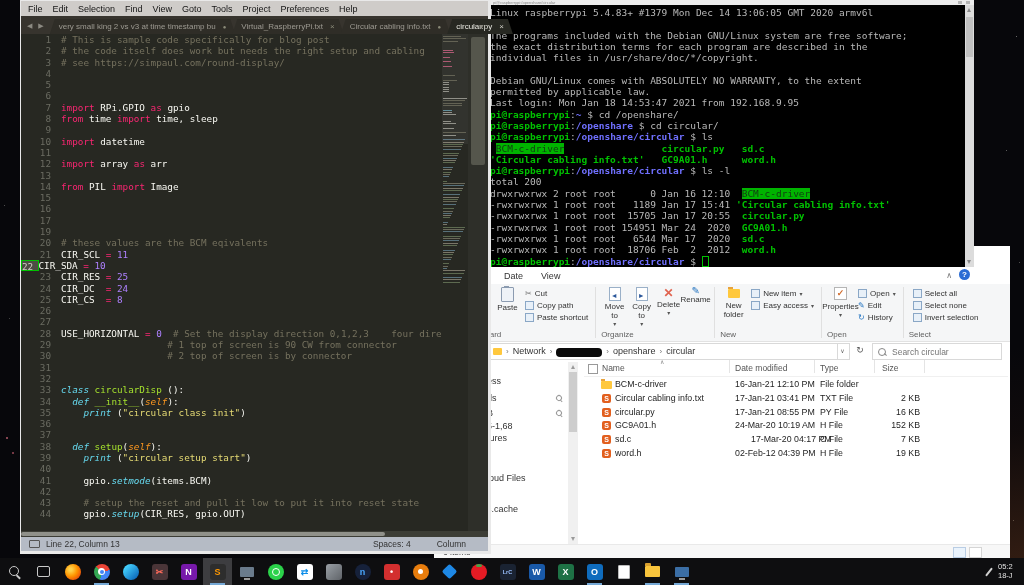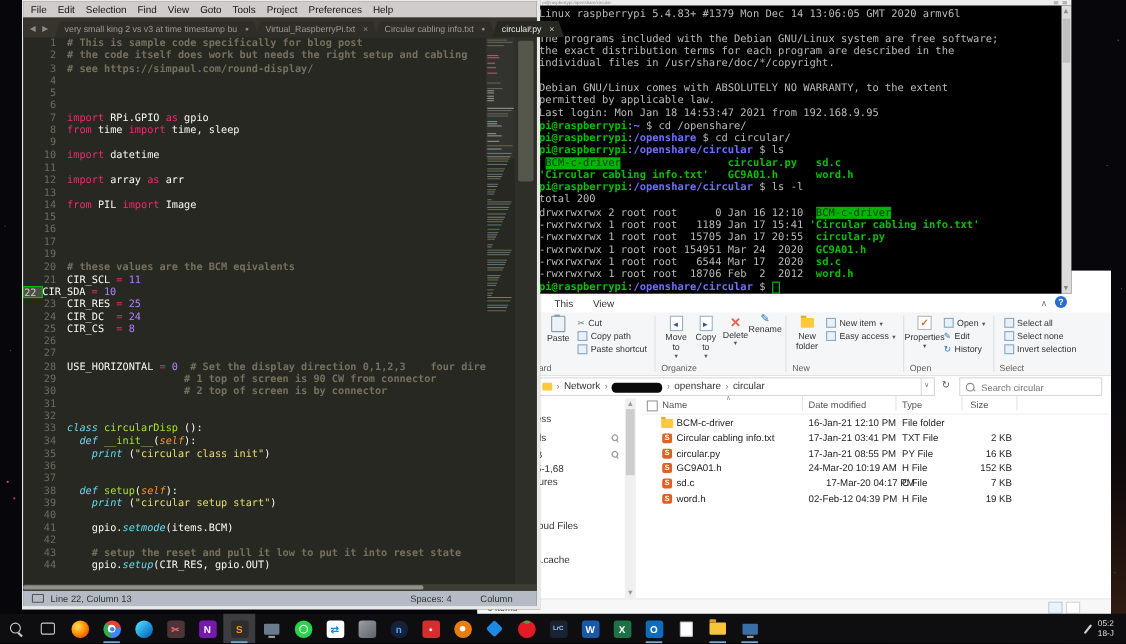--- a/index.html
+++ b/index.html
@@ -23,21 +23,21 @@
   .tab.active{background:#272822;color:#e9e9e2;}
   .tab .dot{margin-left:7px;font-size:6px;color:#8b8b79;}
   .tab .x{margin-left:7px;color:#8b8b79;}
   .tab.active .x{color:#cfcfc6;}
   #tab-overflow{position:absolute;right:3px;bottom:4px;color:#8c8a82;font-size:7px;}
   #code-area{position:relative;height:497px;overflow:hidden;}
   .cl{display:flex;height:11.3px;line-height:11.3px;font-family:"DejaVu Sans Mono",monospace;
       font-size:9.3px;white-space:pre;}
   .gut{width:30px;flex:none;text-align:right;padding-right:10px;color:#6b6c62;}
   .gut.cur{background:#4d4e44;color:#d0d0c6;}
-  .tk-com{color:#75715e;font-weight:bold;} .tk-kw{color:#f92672;} .tk-num{color:#ae81ff;}
+  .tk-com{color:#75715e;} .tk-kw{color:#f92672;} .tk-num{color:#ae81ff;}
   .tk-st{color:#e6db74;} .tk-ty{color:#66d9ef;font-style:italic;} .tk-kwd{color:#66d9ef;font-style:italic;}
   .tk-fn{color:#a6e22e;} .tk-pr{color:#fd971f;font-style:italic;} .tk-tx{color:#f8f8f2;}
   #minimap{position:absolute;top:0;right:20px;width:26px;height:497px;background:#272822;padding-top:2px;}
   .mm{height:1px;margin:0 0 1.3px 1px;}
   #mm-vp{position:absolute;left:0;top:0;width:26px;height:110px;background:rgba(255,255,255,.055);}
   #vscroll{position:absolute;top:0;right:0;width:20px;height:497px;background:#2e2f29;}
   #vthumb{position:absolute;top:3px;left:3px;width:14px;height:128px;background:#55564c;border-radius:2px;}
   #hscroll{height:6px;background:#3c3d35;position:relative;}
   #hthumb{position:absolute;left:0;top:1px;height:4px;width:78%;background:#90918a;border-radius:2px;}
   #status-bar{height:14px;background:#b5bbc5;display:flex;align-items:center;font-size:8.5px;
@@ -172,21 +172,21 @@
 </style>
 </head>
 <body>
 
 <div id="screen">
   <div class="glow"></div>
 
   <div id="explorer-win">
     <div id="rtabs">
       <span class="rtab">Home</span>
-      <span class="rtab">This</span>
+      <span class="rtab">Date</span>
       <span class="rtab">View</span>
       <span class="rib-collapse">∧</span>
       <span class="rib-help">?</span>
     </div>
 
     <div id="ribbon">
 
       <div class="rgroup">
         <div class="rgrow">
           <div class="rbig">

